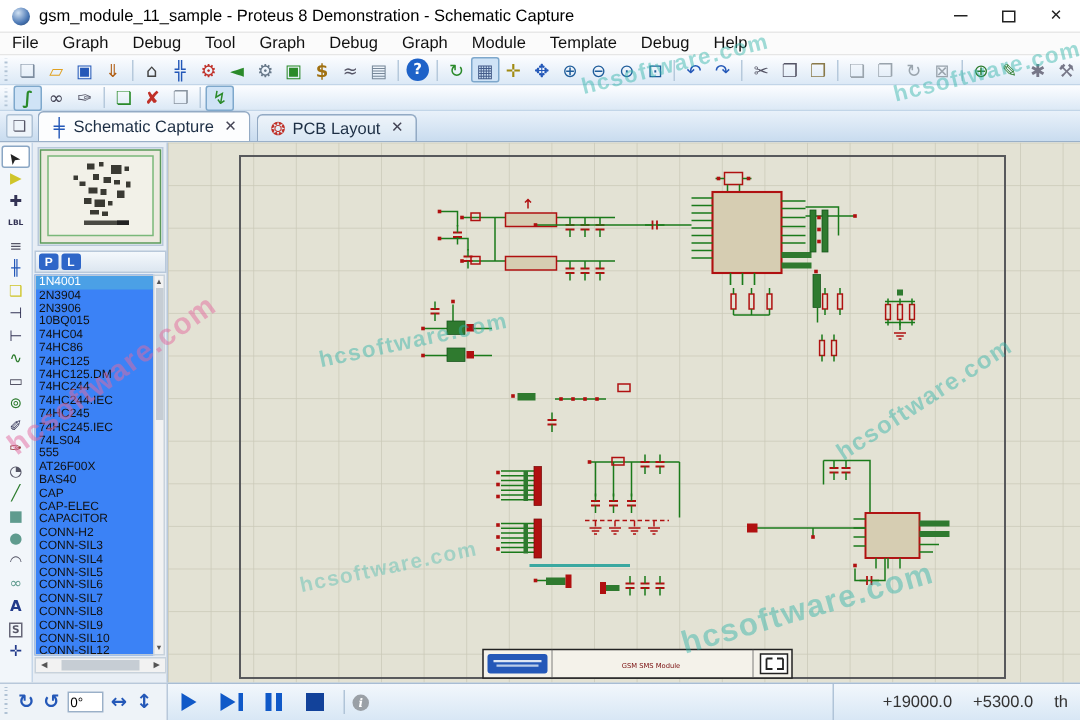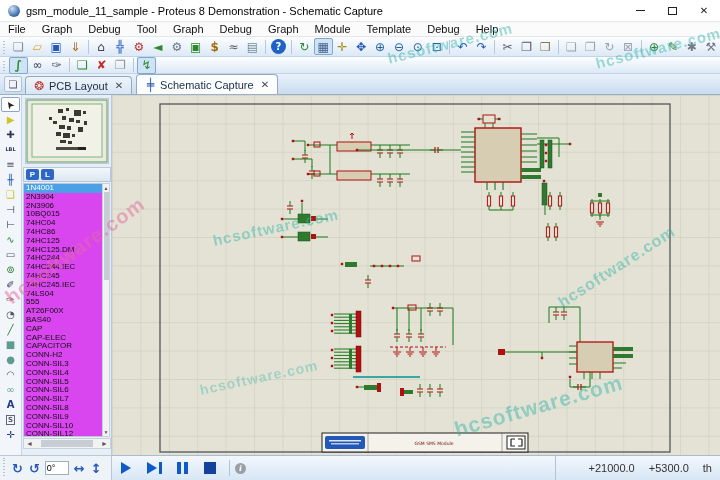--- a/index.html
+++ b/index.html
@@ -57,21 +57,21 @@
   .mbi::before{font-family:"DejaVu Sans",sans-serif;font-size:10px;line-height:1;}
   .mbi.active{background:#fff;border:1px solid #8aa6c4;}
 
   #sidepanel{position:absolute;left:22px;top:0;width:90px;height:360px;background:#e8eef5;border-right:1px solid #b8c8da;}
   #overview{position:absolute;left:3px;top:3px;width:84px;height:66px;background:#eef1f5;border:1px solid #b8c8da;}
   #devhead{position:absolute;left:1px;top:72px;width:88px;height:15px;display:flex;align-items:center;
            background:linear-gradient(#f4f8fc,#dce6f0);border:1px solid #b8c8da;}
   .pl-btn{width:13px;height:11px;background:#2e66c8;color:#fff;font-size:8px;font-weight:bold;
           display:flex;align-items:center;justify-content:center;border-radius:2px;margin-left:2px;}
   #devices-title{flex:1;text-align:center;font-size:12px;color:#223;letter-spacing:.5px;margin-top:32px;}
-  #device-list{position:absolute;left:1px;top:88px;width:80px;height:254px;background:#d946ef;
+  #device-list{position:absolute;left:1px;top:88px;width:80px;height:254px;background:#3b82f6;
                border:1px solid #b8c8da;overflow:hidden;}
   .dev-row{height:8.8px;line-height:8.8px;font-size:8px;padding-left:2px;color:#111;white-space:nowrap;}
   .dev-row.selected{background:#4ba0e6;color:#fff;}
   #vscroll{position:absolute;right:1px;top:88px;width:8px;height:254px;background:#f2f2f2;border:1px solid #c8d2dc;}
   #vscroll .arr{position:absolute;left:0;width:6px;text-align:center;font-size:5px;color:#555;}
   #vthumb{position:absolute;left:1px;top:8px;width:5px;height:88px;background:#c6cdd4;}
   #hscroll{position:absolute;left:1px;top:343px;width:88px;height:11px;background:#f2f2f2;border:1px solid #c8d2dc;
            display:flex;align-items:center;justify-content:space-between;font-size:7px;color:#555;padding:0 2px;}
   #hthumb{width:52px;height:7px;background:#c6cdd4;}
 
@@ -264,28 +264,28 @@
       <span class="tbi g-new-sheet"></span>
       <span class="tbi g-remove-sheet"></span>
       <span class="tbi g-goto-sheet"></span>
       <span class="sep"></span>
       <span class="tbi g-live-edit active"></span>
     </div>
 
   <div id="tabbar">
     <span id="tab-corner"></span>
     <span id="tabs-holder" style="display:flex;align-items:flex-end;">
+        <div class="tab active">
+          <span class="tbi g-schematic-tab"></span>
+          <span class="tab-label">Schematic Capture</span>
+          <span class="tab-close"></span>
+        </div>
         <div class="tab">
           <span class="tbi g-pcb-tab"></span>
           <span class="tab-label">PCB Layout</span>
-          <span class="tab-close"></span>
-        </div>
-        <div class="tab active">
-          <span class="tbi g-schematic-tab"></span>
-          <span class="tab-label">Schematic Capture</span>
           <span class="tab-close"></span>
         </div>
       </span>
   </div>
 
   <div id="main">
     <div id="modebar">
         <span class="mbi g-selection active"></span>
         <span class="mbi g-component"></span>
         <span class="mbi g-junction"></span>
@@ -616,21 +616,21 @@
       <span class="tctl">
           <span class="stopsq"></span>
         </span>
     </div>
     <span class="s-sep"></span>
     <span id="msg">
       <span id="info-ic">i</span>
     </span>
     <span style="width:12px"></span>
     <div id="coord-sec">
-      <span>+21000.0</span>
+      <span>+19000.0</span>
       <span>+5300.0</span>
       <span>th</span>
     </div>
   </div>
 
   <span class="wm" style="left:388px;top:50px;font-size:15px;transform:rotate(-14deg);">hcsoftware.com</span>
   <span class="wm" style="left:596px;top:55px;font-size:15px;transform:rotate(-14deg);">hcsoftware.com</span>
   <span class="wm pink" style="left:8px;top:288px;font-size:20px;transform:rotate(-36deg);">hcsoftware.com</span>
   <span class="wm" style="left:213px;top:232px;font-size:15px;transform:rotate(-12deg);">hcsoftware.com</span>
   <span class="wm" style="left:560px;top:295px;font-size:16px;transform:rotate(-33deg);">hcsoftware.com</span>

